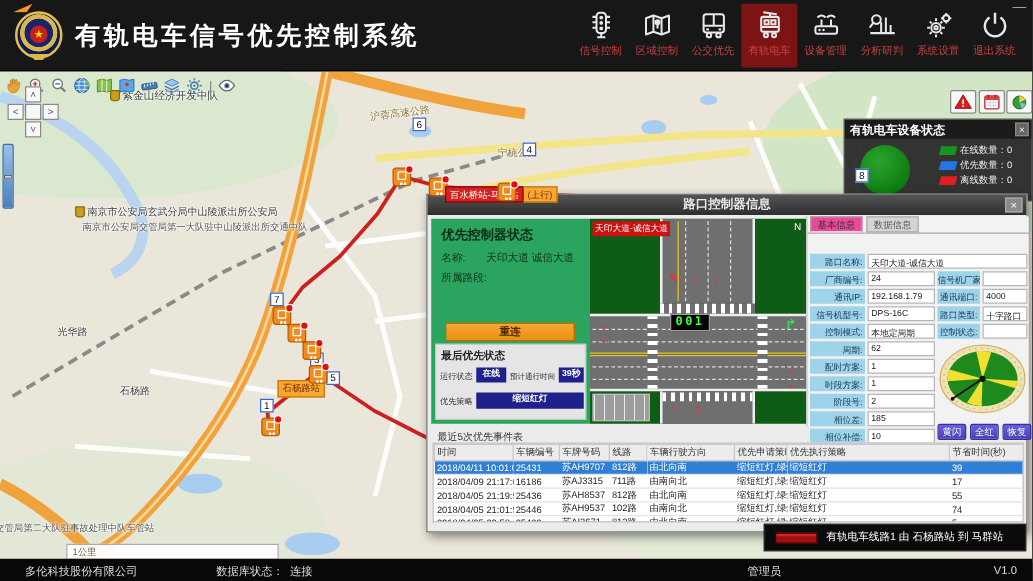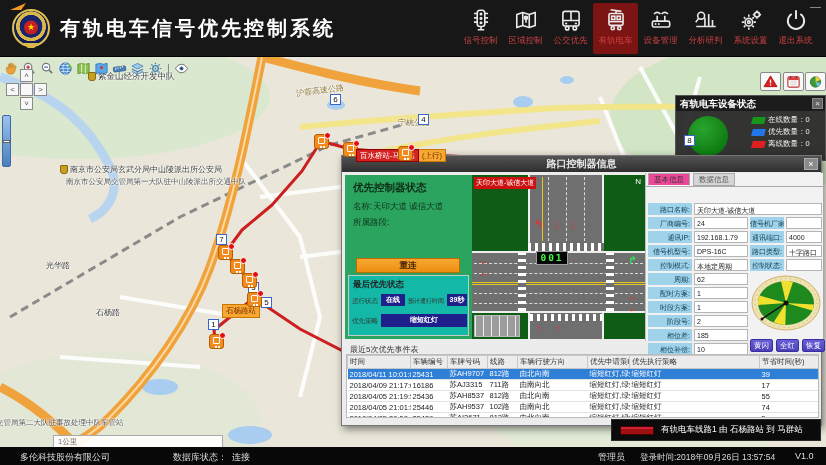--- a/index.html
+++ b/index.html
@@ -58,21 +58,21 @@
 
 
 .dialog{position:absolute;left:341px;top:155px;width:481px;height:271px;background:#ececec;border:1px solid #777;box-shadow:2px 3px 8px rgba(0,0,0,.5);z-index:10;}
 .dlg-bar{height:16px;background:linear-gradient(#545454,#2e2e2e);color:#e8e8e8;font-size:10px;font-weight:bold;text-align:center;line-height:16px;}
 .dlg-close{position:absolute;right:3px;top:2px;width:14px;height:12px;background:#8a8a8a;color:#fff;font-size:9px;line-height:11px;text-align:center;border:1px solid #aaa;}
 .greenpanel{position:absolute;left:3px;top:19px;width:127px;height:164px;background:#2aa45e;}
 .gp-head{position:absolute;left:8px;top:6px;font-size:10.5px;font-weight:bold;color:#0d2b17;}
 .gp-lab{position:absolute;font-size:8.5px;color:#10331d;}
 .gp-val{position:absolute;font-size:8.5px;color:#10331d;}
 .gp-btn{position:absolute;left:11px;width:104px;height:15px;background:linear-gradient(#f7a733,#ee8e10);border:1px solid #b86e00;color:#4a2800;font-size:8.5px;font-weight:bold;text-align:center;line-height:13px;}
-.lastpanel{position:absolute;left:3px;top:100px;width:121px;height:61px;background:#14b8a6;border:1px solid #c8c8c8;}
+.lastpanel{position:absolute;left:3px;top:100px;width:121px;height:61px;background:#e5e5e5;border:1px solid #c8c8c8;}
 .lp-title{position:absolute;left:4px;top:3px;font-size:8.5px;font-weight:bold;color:#222;}
 .lp-lab{position:absolute;font-size:6.5px;color:#333;}
 .lp-badge{position:absolute;background:#20208c;color:#fff;font-size:7px;font-weight:bold;text-align:center;}
 .junction{position:absolute;left:130px;top:19px;width:173px;height:164px;background:#0f5c16;overflow:hidden;}
 .j-chip{position:absolute;left:2px;top:2px;background:#cc1111;color:#fff;font-size:7px;padding:1px 2px;z-index:5;white-space:nowrap;}
 .j-n{position:absolute;right:4px;top:2px;color:#fff;font-size:8px;z-index:5;}
 .j-road{position:absolute;background:#6f6f6f;}
 .j-zebra-h{position:absolute;background:repeating-linear-gradient(90deg,#fff 0 3px,#6f6f6f 3px 7px);}
 .j-zebra-v{position:absolute;background:repeating-linear-gradient(0deg,#fff 0 3px,#6f6f6f 3px 7px);}
 .lh{position:absolute;left:2px;right:2px;height:0;border-top:1px dashed rgba(255,255,255,.75);}
@@ -307,21 +307,21 @@
       </div>
   </div>
 
   <div class="dialog">
     <div class="dlg-bar">路口控制器信息</div>
     <div class="dlg-close">×</div>
 
     <div class="greenpanel">
       <div class="gp-head">优先控制器状态</div>
       <div class="gp-lab" style="left:8px;top:26px">名称:</div>
-      <div class="gp-val" style="left:28px;top:26px">天印大道 诚信大道</div>
+      <div class="gp-val" style="left:44px;top:26px">天印大道 诚信大道</div>
       <div class="gp-lab" style="left:8px;top:42px">所属路段:</div>
       <div class="gp-btn" style="top:83px">重连</div>
       <div class="lastpanel">
         <div class="lp-title">最后优先状态</div>
         <div class="lp-lab" style="left:3px;top:21px">运行状态</div>
         <div class="lp-badge" style="left:32px;top:18px;width:24px;height:12px;line-height:11px">在线</div>
         <div class="lp-lab" style="left:59px;top:21px;font-size:6px">预计通行时间</div>
         <div class="lp-badge" style="left:98px;top:18px;width:20px;height:12px;line-height:11px">39秒</div>
         <div class="lp-lab" style="left:3px;top:41px">优先策略</div>
         <div class="lp-badge" style="left:32px;top:38px;width:86px;height:13px;line-height:12px">缩短红灯</div>
@@ -609,17 +609,16 @@
         <span class="nav-label">退出系统</span>
       </div>
     </div>
   </div>
 
   <div class="footer">
     <span style="left:20px">多伦科技股份有限公司</span>
     <span style="left:173px">数据库状态：</span>
     <span style="left:232px">连接</span>
     <span style="left:598px">管理员</span>
-    <span style="left:640px;font-size:8.5px;top:5px">登录时间:2018年09月26日 13:57:54</span>
     <span style="left:795px">V1.0</span>
   </div>
 
 </div>
 
 </body></html>

